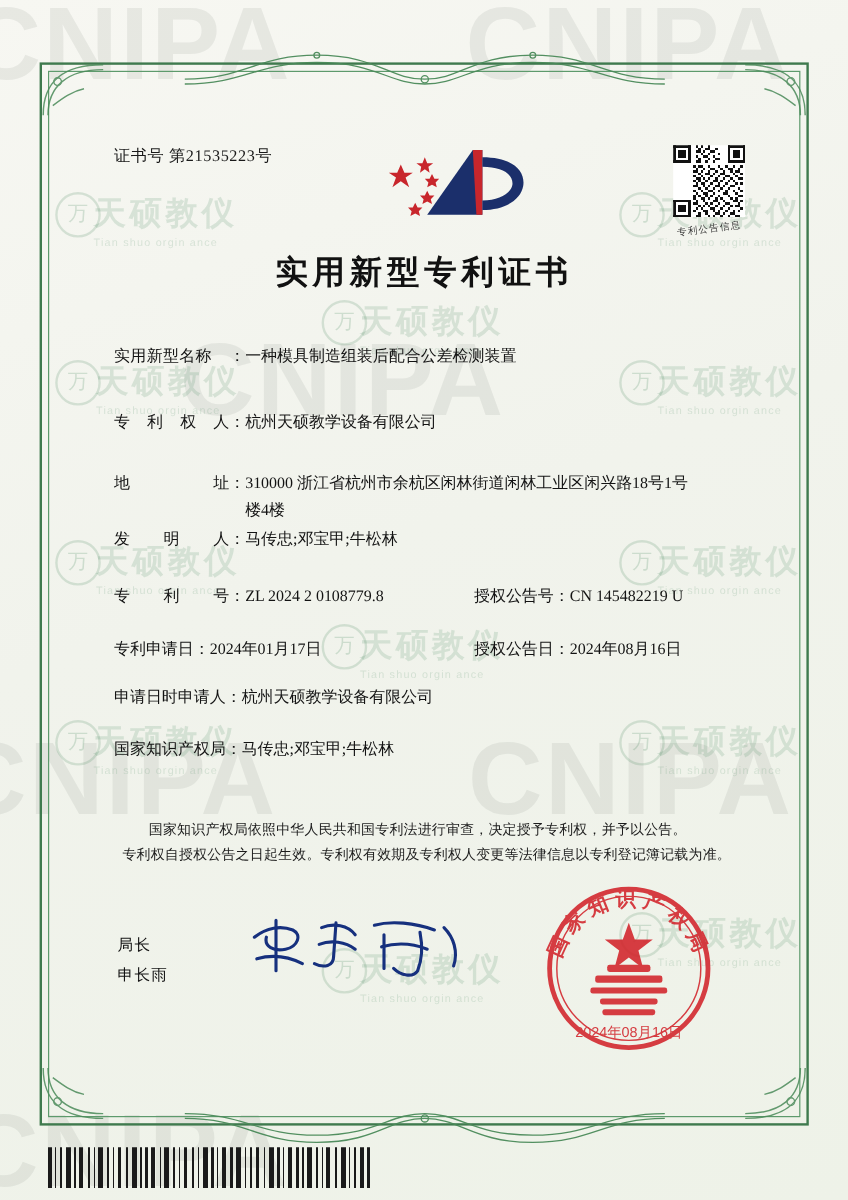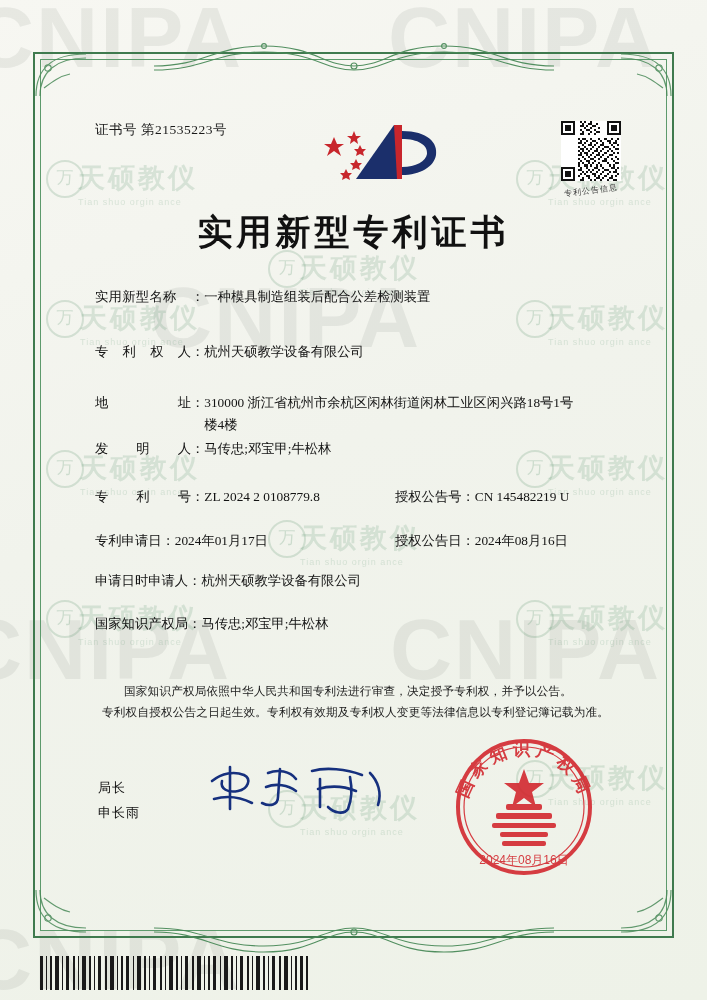--- a/index.html
+++ b/index.html
@@ -129,21 +129,21 @@
     letter-spacing: 1px;
     white-space: nowrap;
     transform: rotate(-7deg);
   }
 
   .doc-title {
     position: absolute;
     left: 0; right: 0;
     top: 150px;
     text-align: center;
-    font-size: 35px;
+    font-size: 27px;
     font-weight: bold;
     letter-spacing: 4px;
     color: #111;
   }
 
   .field-block { position: absolute; left: 0; width: 627px; }
 
   .row {
     position: relative;
     font-size: 13.3px;

